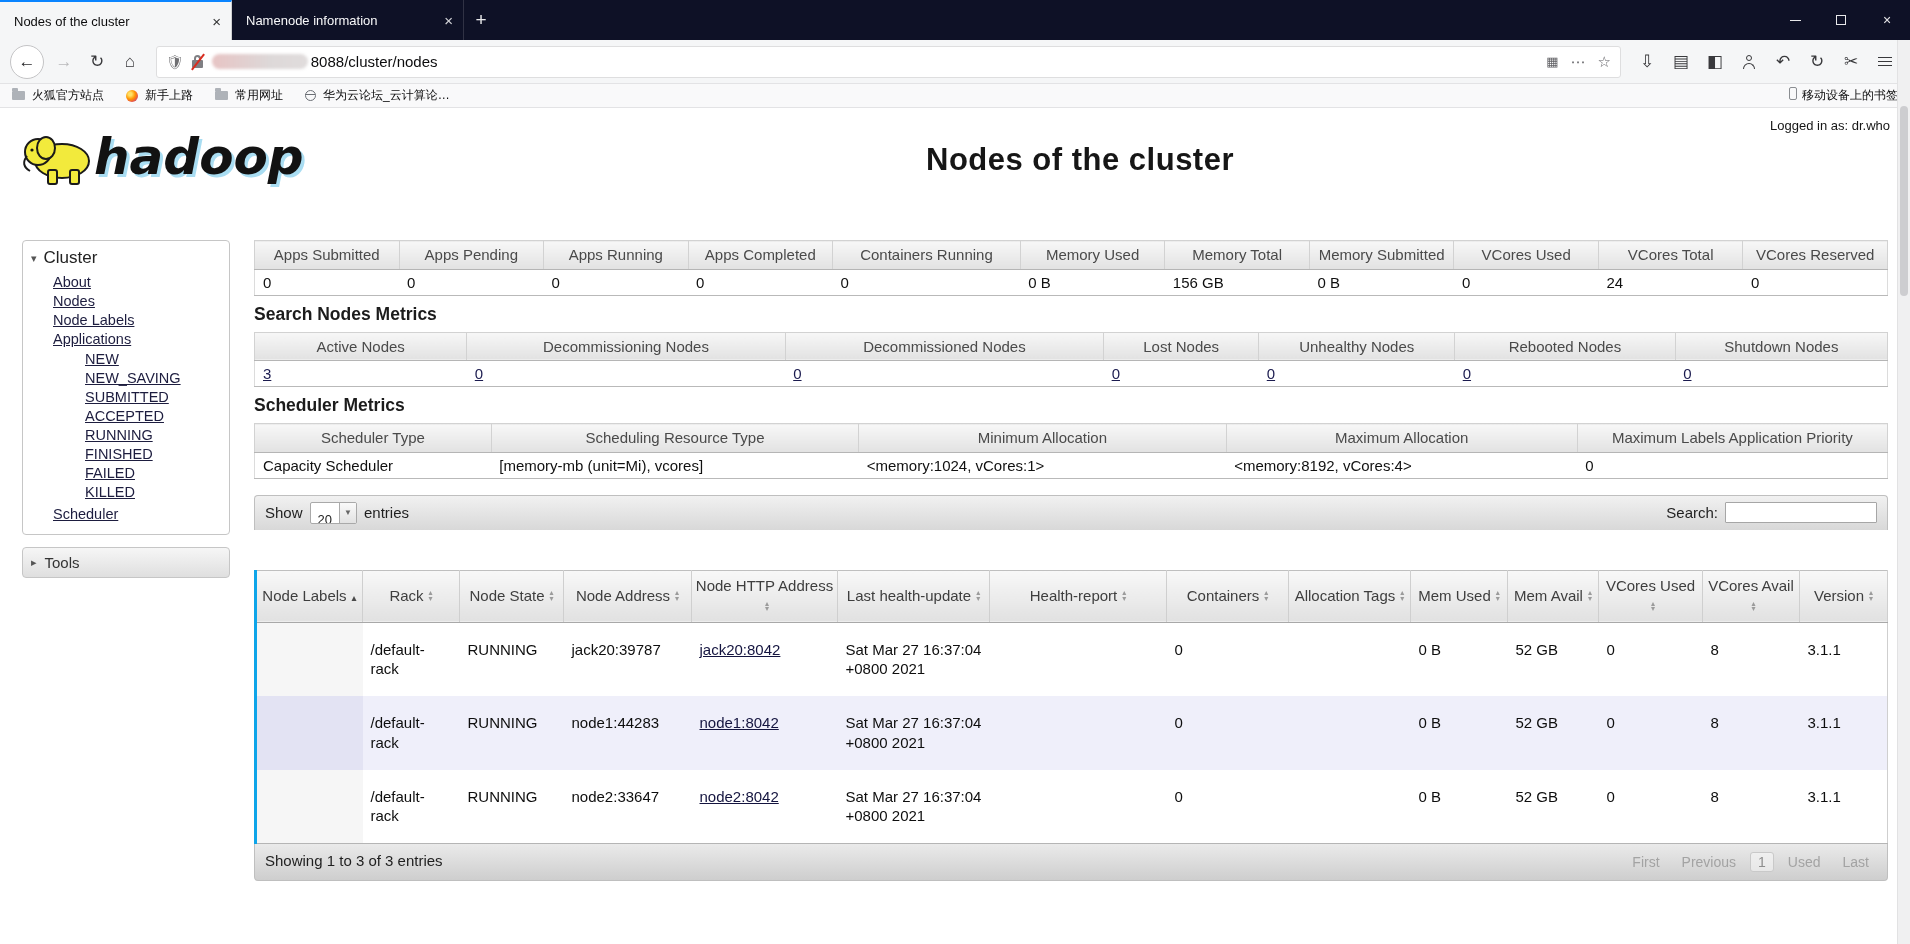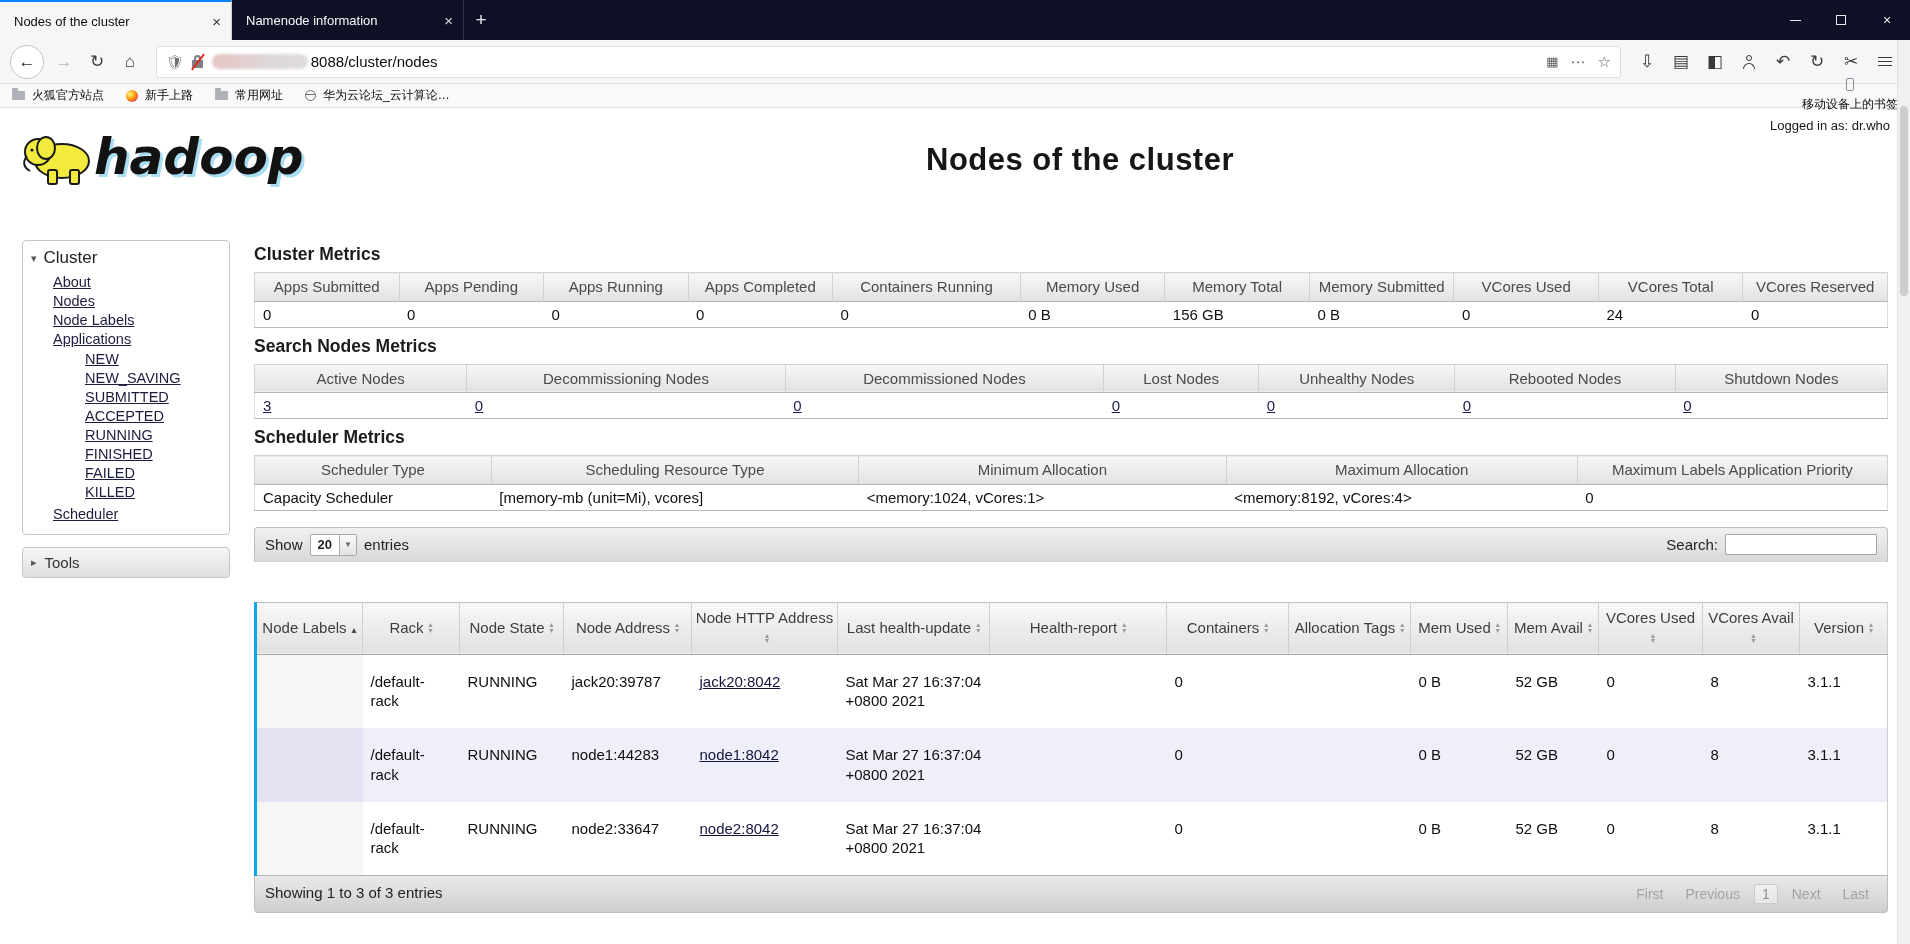--- a/index.html
+++ b/index.html
@@ -35,21 +35,21 @@
   .navcluster { display:flex; align-items:center; gap:4px; }
   .person-glyph { position:relative; width:14px; height:14px; }
   .person-glyph .phead { position:absolute; left:4px; top:0; width:6px; height:6px; border:1.5px solid #39393c; border-radius:50%; }
   .person-glyph .pbody { position:absolute; left:1px; bottom:0; width:12px; height:6px; border:1.5px solid #39393c; border-bottom:none; border-radius:7px 7px 0 0; }
   .hamburger { display:flex; flex-direction:column; gap:3px; }
   .hamburger i { display:block; width:14px; border-top:1.7px solid #39393c; }
 
   .bookmarksbar { height:24px; background:#f9f9fa; border-bottom:1px solid #e3e3e5; display:flex; align-items:center; padding:0 12px; font-size:12px; color:#0c0c0d; }
   #bm-host { display:flex; gap:22px; }
   .bm-item { display:flex; align-items:center; gap:7px; }
-  .bm-right { margin-left:auto; display:flex; align-items:center; gap:5px;flex-direction:column; }
+  .bm-right { margin-left:auto; display:flex; align-items:flex-start; gap:5px; }
   .bmicon { display:inline-block; flex:none; }
   .bmicon.folder { width:13px; height:9px; background:#aeb2b8; border-radius:1px; position:relative; }
   .bmicon.folder::before { content:""; position:absolute; top:-3px; left:0; width:6px; height:3px; background:#aeb2b8; border-radius:1px 1px 0 0; }
   .bmicon.firefox { width:12px; height:12px; border-radius:50%; background:radial-gradient(circle at 35% 35%, #ffe066 15%, #ff9500 45%, #e8574a 70%, #4a65b5 100%); }
   .bmicon.globe { width:11px; height:11px; border:1.5px solid #6b6f75; border-radius:50%; position:relative; }
   .bmicon.globe::before { content:""; position:absolute; left:-1px; top:3.2px; width:10px; border-top:1.3px solid #6b6f75; }
   .bmicon.phone { width:8px; height:13px; border:1.4px solid #8a8d91; border-radius:2px; }
 
   
   .page { position:relative; padding:8px 18px 0 18px; }
@@ -76,21 +76,21 @@
   table.metrics td:not(:first-child) { border-left:none; }
   table.metrics td:not(:last-child) { border-right:none; }
   table.metrics a { color:#1b1b4f; text-decoration:underline; }
   #t-cluster th:nth-child(5) { width:11.5%; }
   #t-nodesm th:nth-child(1){width:13%} #t-nodesm th:nth-child(2){width:19.5%} #t-nodesm th:nth-child(3){width:19.5%}
   #t-nodesm th:nth-child(4){width:9.5%} #t-nodesm th:nth-child(5){width:12%} #t-nodesm th:nth-child(6){width:13.5%}
   #t-sched th:nth-child(1){width:14.5%} #t-sched th:nth-child(2){width:22.5%} #t-sched th:nth-child(3){width:22.5%} #t-sched th:nth-child(4){width:21.5%}
 
   .dt-bar { margin-top:16px; background:linear-gradient(#f1f1f1,#d8d8d8); border:1px solid #bfbfbf; border-bottom:none; border-radius:4px 4px 0 0; display:flex; align-items:center; padding:6px 10px; font-size:15px; color:#1f1f1f; }
   .dt-select { display:inline-flex; align-items:stretch; border:1px solid #a9a9a9; background:#fff; height:22px; margin:0 7px; border-radius:2px; overflow:hidden; }
-  .dt-select .val { padding:2px 7px 0 7px; font-size:13px; color:#222;font-weight:bold; }
+  .dt-select .val { padding:9px 7px 0 7px; font-size:13px; color:#222; }
   .dt-select .caret { width:17px; border-left:1px solid #ababab; background:linear-gradient(#fafafa,#e2e2e2); display:flex; align-items:center; justify-content:center; font-size:8px; color:#666; }
   .dt-search { margin-left:auto; display:flex; align-items:center; gap:7px; }
   .dt-search input { width:152px; height:21px; border:1px solid #a6a6a6; background:#fff; border-radius:1px; font-family:inherit; padding:0 4px; }
 
   table.nodes { width:100%; border-collapse:collapse; table-layout:fixed; border-left:3px solid #0ea5e9; border-right:1px solid #cfcfcf;margin-top:40px; }
   .c0{width:107px}.c1{width:97px}.c2{width:104px}.c3{width:128px}.c4{width:146px}.c5{width:152px}.c6{width:177px}
   .c7{width:122px}.c8{width:122px}.c9{width:97px}.c10{width:91px}.c11{width:104px}.c12{width:97px}
   table.nodes thead th { background:linear-gradient(#f8f8f8,#e1e1e1); border:1px solid #cfcfcf; border-bottom:1px solid #a8a8a8; border-top:1px solid #bfbfbf; font-weight:normal; font-size:15px; color:#3e3e3e; text-align:center; vertical-align:middle; padding:5px 3px; line-height:1.35; height:52px; }
   .sorts { display:inline-flex; flex-direction:column; vertical-align:middle; margin-left:5px; color:#9b9b9b; font-size:8px; line-height:5.5px; position:relative; top:-1px; }
   .sorta { margin-left:5px; color:#4a4a4a; font-size:10px; }
@@ -272,21 +272,20 @@
           <a href="#">Scheduler</a>
         </div>
       </div>
       <div class="tools-box">
         <span class="tri">▸</span>
         <span>Tools</span>
       </div>
     </aside>
 
     <main>
-      <div class="metrics-heading">Cluster Metrics</div>
       <table class="metrics" id="t-cluster">
           <thead>
             <tr>
               <th>Apps Submitted</th>
               <th>Apps Pending</th>
               <th>Apps Running</th>
               <th>Apps Completed</th>
               <th>Containers Running</th>
               <th>Memory Used</th>
               <th>Memory Total</th>
@@ -499,21 +498,21 @@
             </tr>
           </tbody>
         </table>
 
       <div class="dt-footer">
         <span>Showing 1 to 3 of 3 entries</span>
         <span class="paging" id="paging-host">
             <span class="page-btn disabled">First</span>
             <span class="page-btn disabled">Previous</span>
             <span class="page-btn current">1</span>
-            <span class="page-btn disabled">Next</span>
+            <span class="page-btn disabled">Used</span>
             <span class="page-btn disabled">Last</span>
           </span>
       </div>
     </main>
   </div>
 </div>
 
 <div class="vscroll">
   <div class="vthumb"></div>
 </div>

